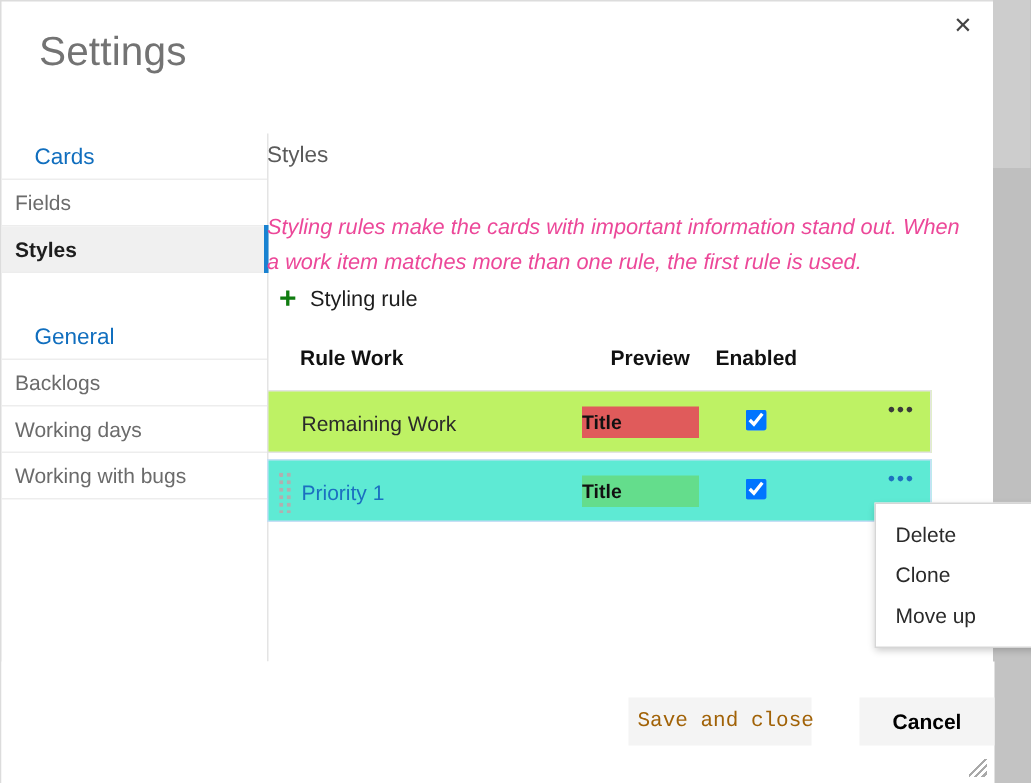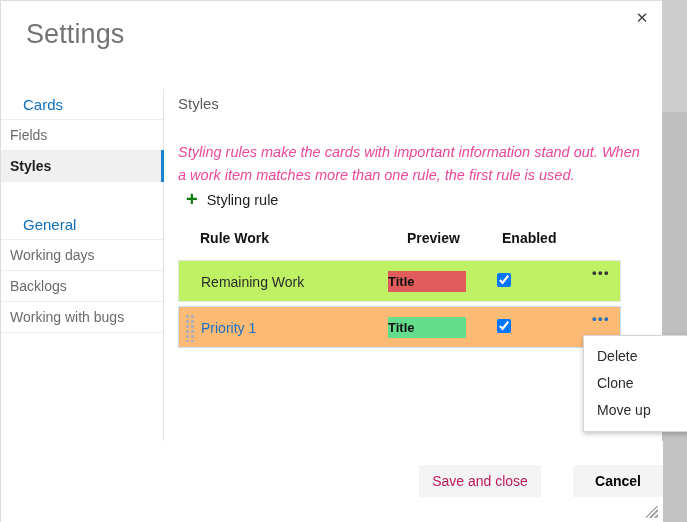--- a/index.html
+++ b/index.html
@@ -60,21 +60,21 @@
     cursor: pointer;
     background: none; border: none;
     font-family: "Liberation Sans", sans-serif;
     line-height: 1;
   }
 
   
   #sidebar {
     position: absolute;
     left: 0; top: 88px;
-    width: 163px; height: 352px;
+    width: 178px; height: 352px;
     border-right: 1px solid #e4e4e4;
   }
   .nav-group {
     display: block;
     height: 31px;
     line-height: 31px;
     padding-left: 22px;
     font-size: 15px;
     color: #106ebe;
     border-bottom: 1px solid #ededed;
@@ -163,32 +163,32 @@
   #table-header .th {
     position: absolute;
     top: 0;
     font-size: 14px;
     font-weight: bold;
     color: #111;
     white-space: nowrap;
   }
   .th-rule    { left: 22px; }
   .th-preview { left: 209px; padding-left: 20px; }
-  .th-enabled { left: 324px; }
+  .th-enabled { left: 299px; }
 
   .rule-row {
     position: relative;
     height: 42px;
     border: 1px solid #e3e3e3;
     background: #bef264;
     margin-bottom: 4px;
     cursor: pointer;
   }
   .rule-row.selected {
-    background: #fdba74;
+    background: #5eead4;
     border-color: #c7dff5;
   }
 
   .drag-handle {
     position: absolute;
     left: 6px; top: 7px;
     width: 9px; height: 28px;
     cursor: grab;
     display: none;
     background-image:
@@ -287,22 +287,23 @@
     border: none;
     background: #f4f4f4;
     font-family: "Liberation Sans", sans-serif;
     font-size: 14px;
     cursor: pointer;
     white-space: nowrap;
   }
   #save-and-close-button {
     left: 418px;
     width: 122px;
-    color: #be185d;
+    color: #a16207;
     cursor: default;
+    font-family: Liberation Mono, monospace;
   }
   #cancel-button {
     left: 572px;
     width: 90px;
     color: #000000;
     font-weight: bold;
   }
 
   #resize-grip {
     position: absolute;
@@ -327,22 +328,22 @@
 <div id="dialog">
 
   <div id="dialog-title">Settings</div>
   <button id="close-button">✕</button>
 
   <div id="sidebar">
       <div class="nav-group">Cards</div>
       <div class="nav-item">Fields</div>
       <div class="nav-item selected">Styles</div>
       <div class="nav-group spaced">General</div>
+      <div class="nav-item">Backlogs</div>
       <div class="nav-item">Working days</div>
-      <div class="nav-item">Backlogs</div>
       <div class="nav-item">Working with bugs</div>
     </div>
 
   <div id="content">
     <div id="section-heading">Styles</div>
     <div id="section-description">Styling rules make the cards with important information stand out. When a work item matches more than one rule, the first rule is used.</div>
 
     <div id="add-rule-link">
       <span class="plus">+</span>
       <span>Styling rule</span>

